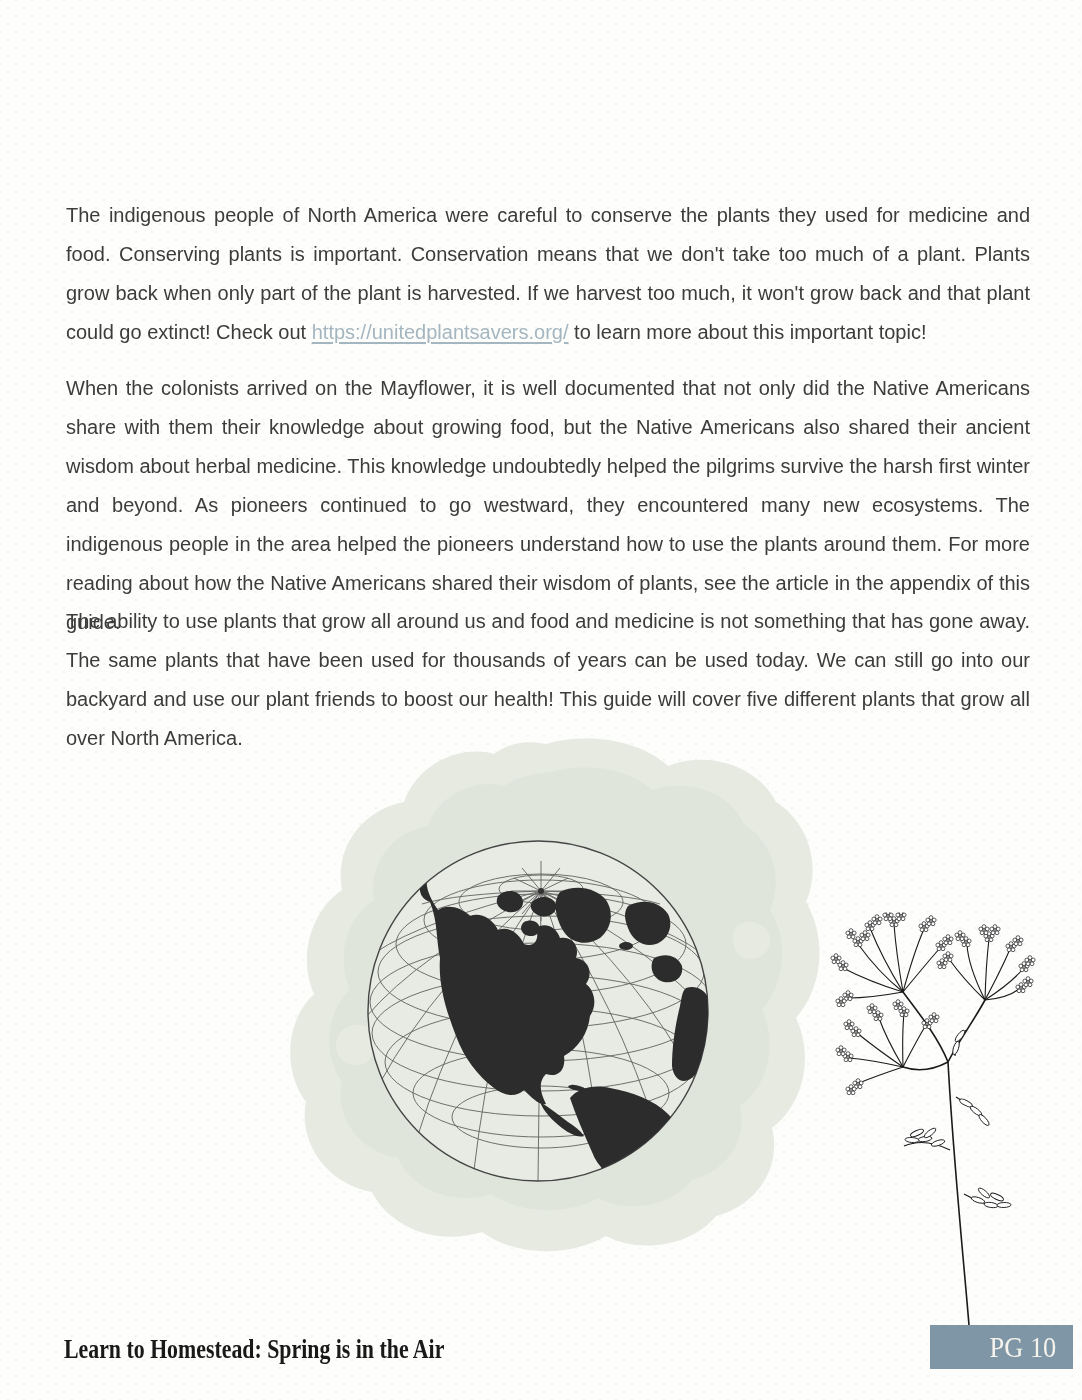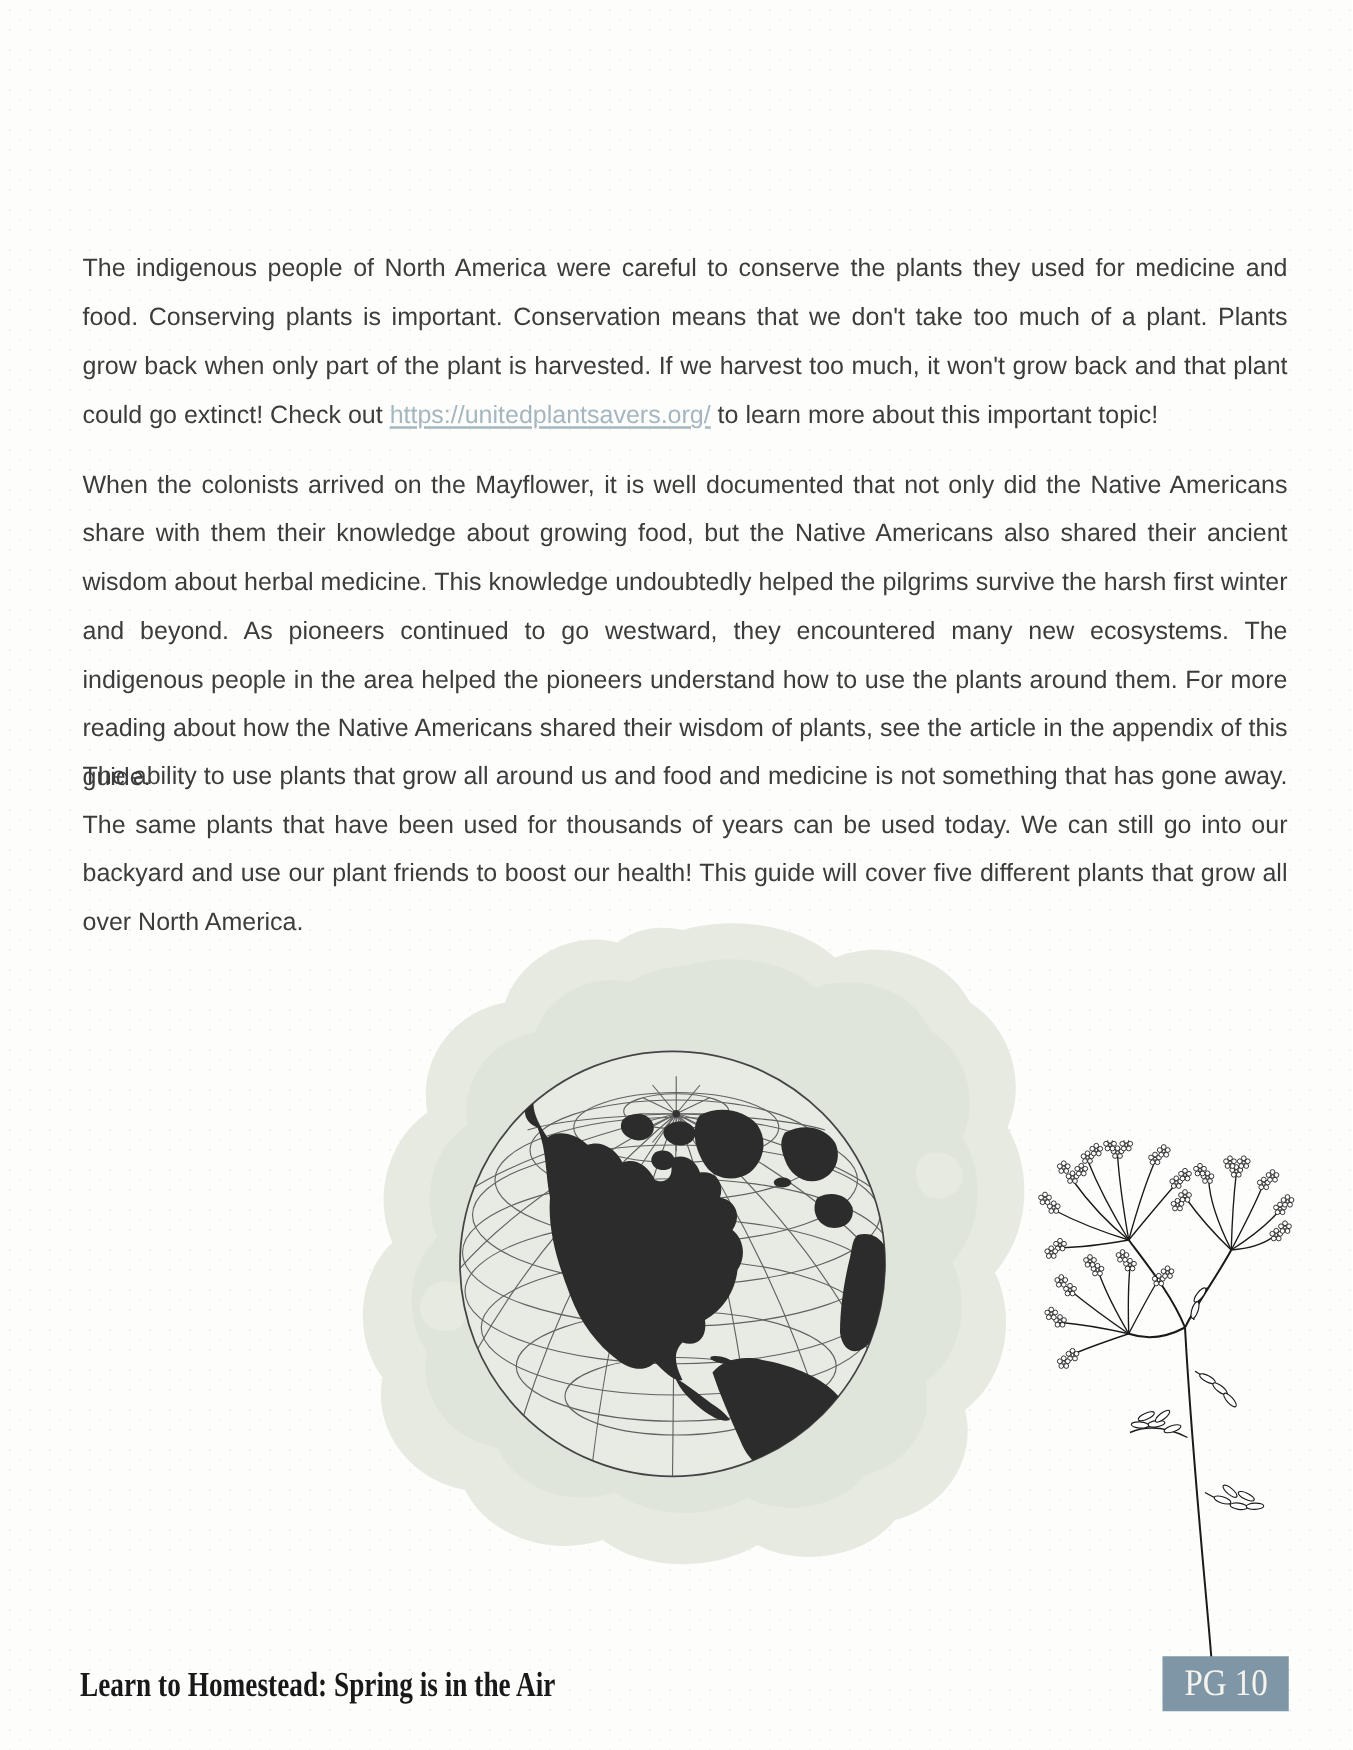--- a/index.html
+++ b/index.html
@@ -58,20 +58,21 @@
   .footer-title .condense{display:inline-block;transform:scaleX(0.78);transform-origin:0 50%;}
   .page-badge{
     position:absolute;left:930px;top:1325px;
     width:101px;height:44px;
     background:#7e96a5;
     color:#f6f3ed;
     font-family:"Liberation Serif", serif;
     font-size:30px;
     display:flex;align-items:center;justify-content:center;
     z-index:4;
+    padding-left:42px;
   }
   .page-badge .condense{display:inline-block;transform:scaleX(0.88);}
   svg{display:block;}
 </style>
 </head>
 <body>
 
 <div class="page">
 
 

